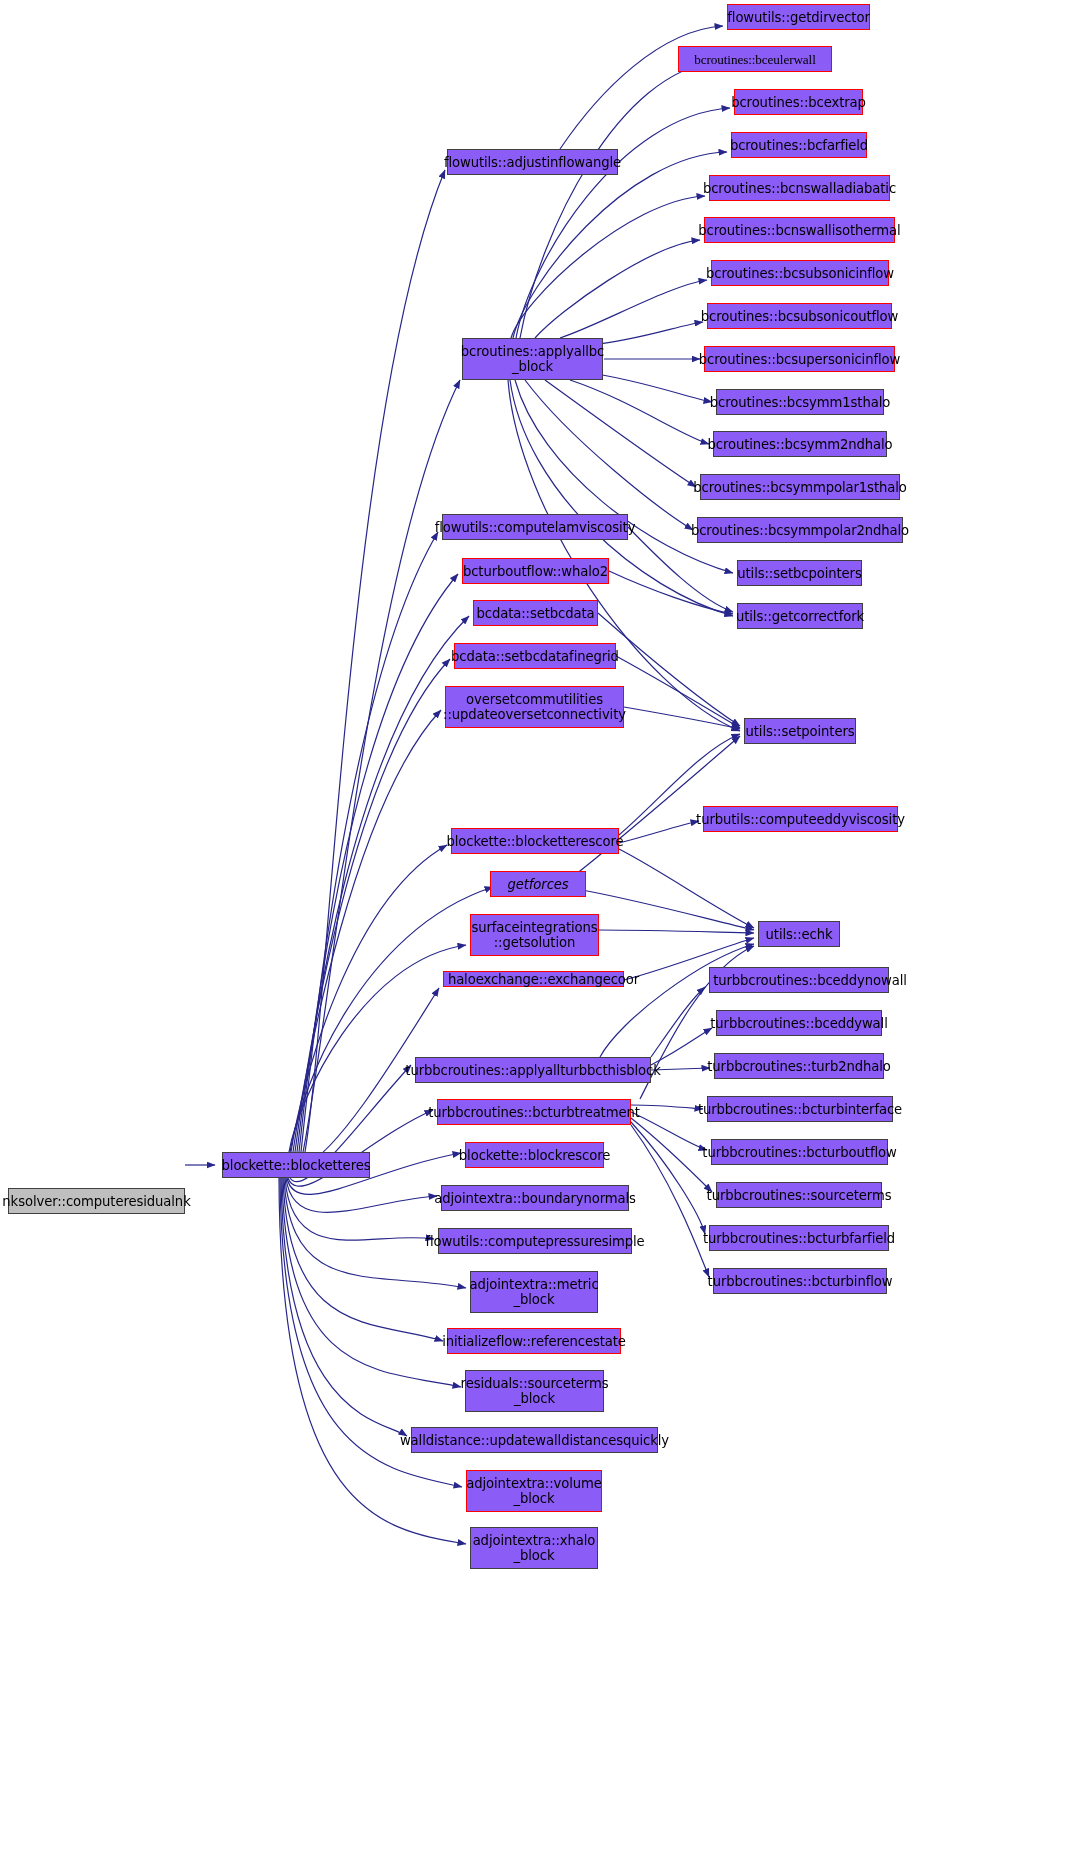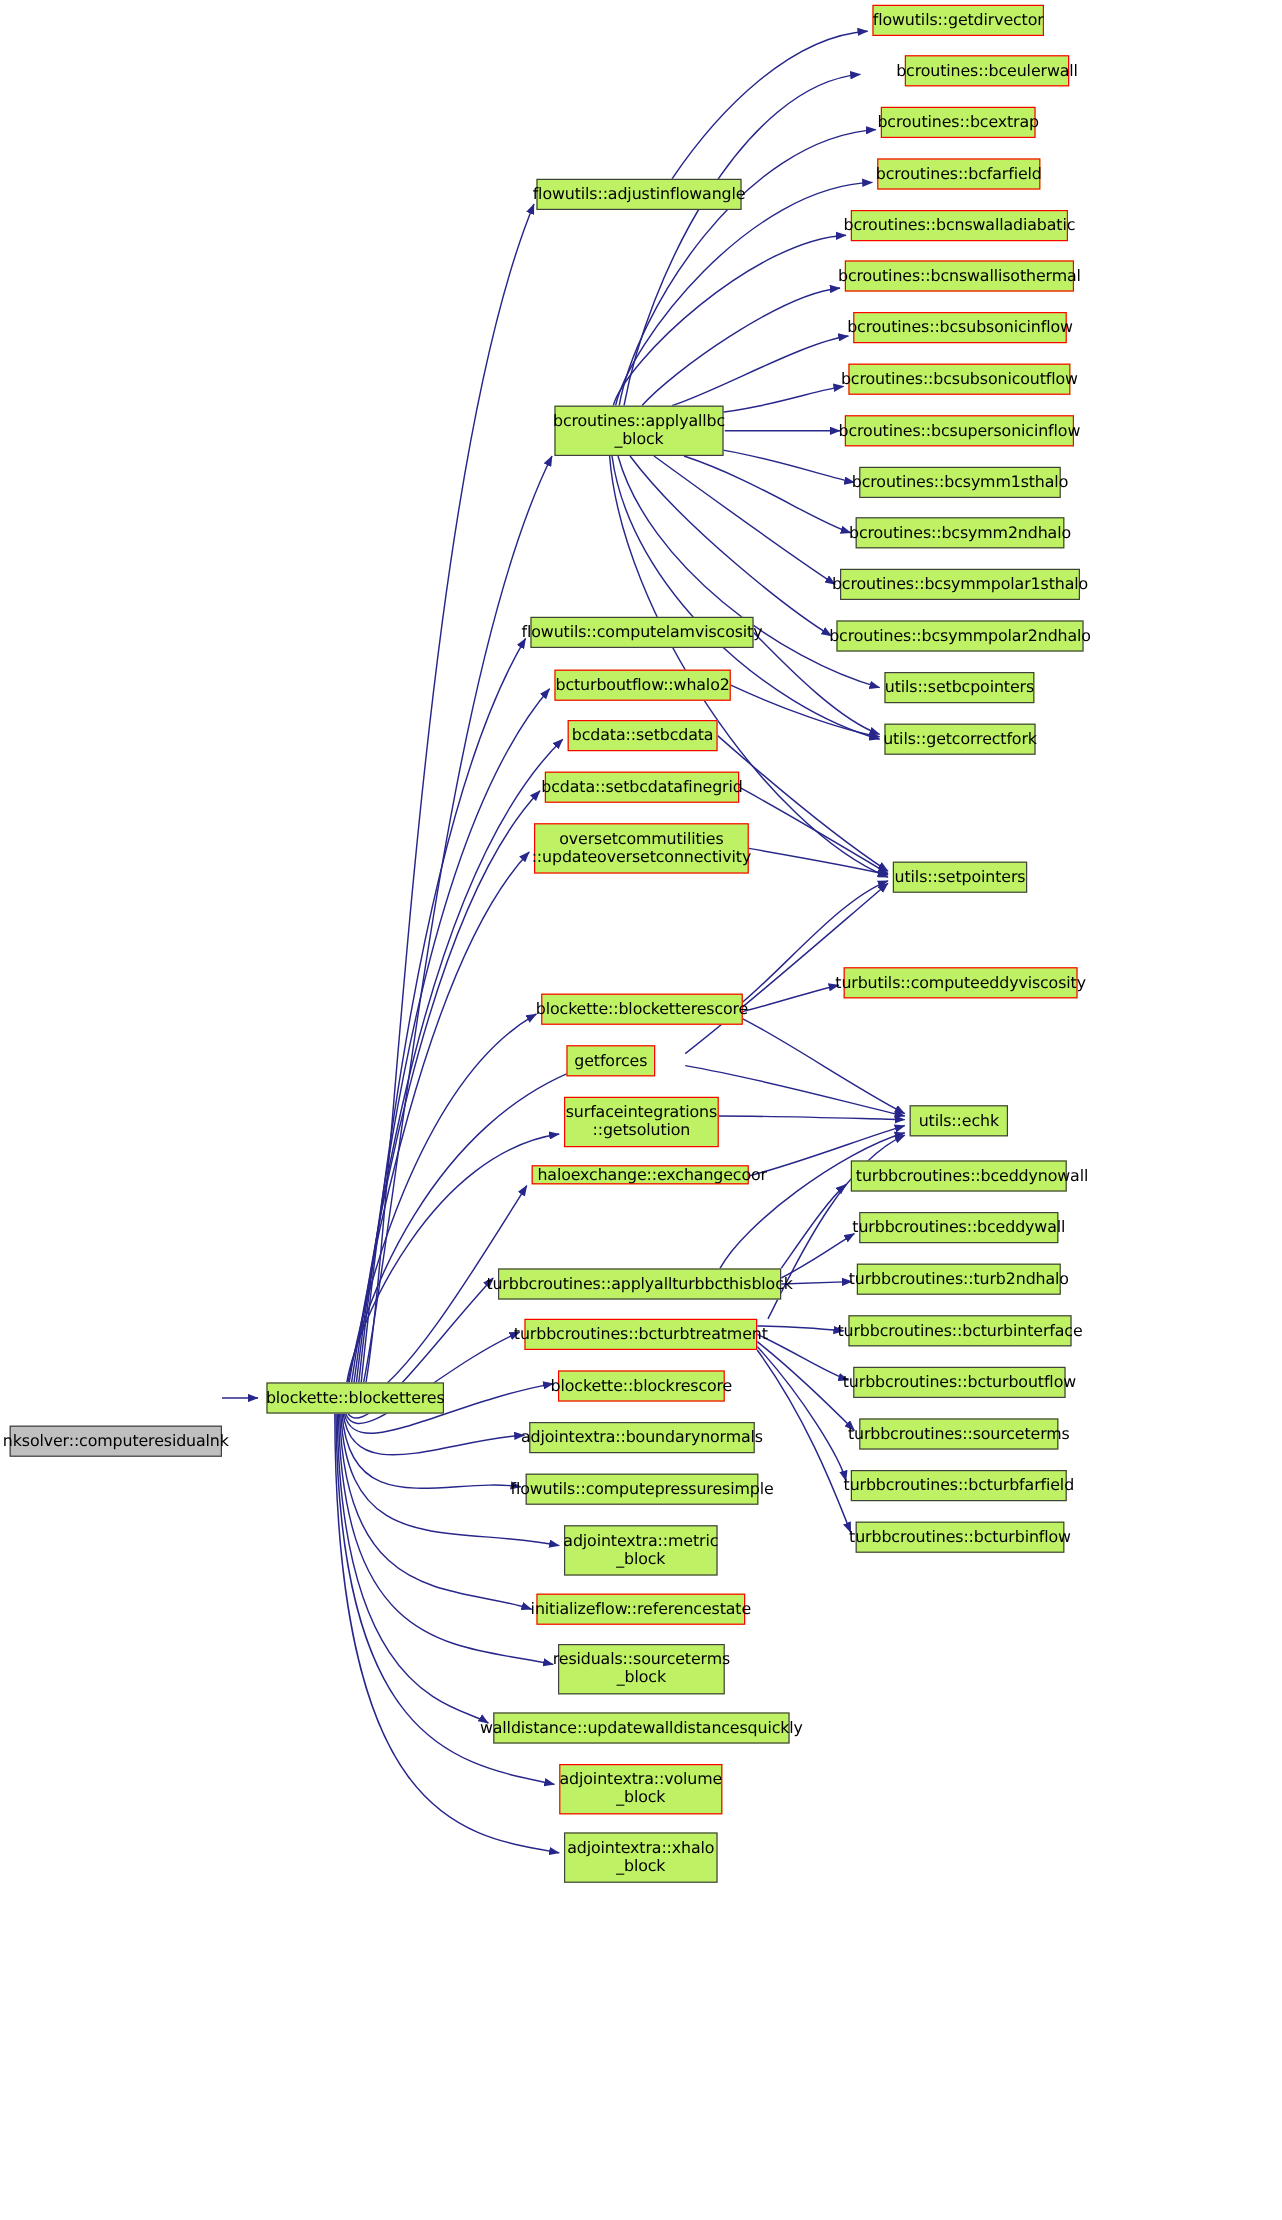--- a/index.html
+++ b/index.html
@@ -23,21 +23,21 @@
     height: 1850px;
     pointer-events: none;
   }
   .node {
     position: absolute;
     box-sizing: border-box;
     display: flex;
     align-items: center;
     justify-content: center;
     text-align: center;
-    background: #bef264;
+    background: #8b5cf6;
     border: 1px solid #404040;
     color: #000000;
     font-size: 13.2px;
     line-height: 15px;
     white-space: pre;
     letter-spacing: -0.1px;
     z-index: 5;
   }
   .node.red {
     border: 1px solid #ff0000;
@@ -129,41 +129,41 @@
       <div class="node" style="left: 447px; top: 149px; width: 171px; height: 26px;"><span>flowutils::adjustinflowangle</span></div>
       <div class="node" style="left: 462px; top: 338px; width: 141px; height: 42px;"><span>bcroutines::applyallbc
 _block</span></div>
       <div class="node" style="left: 442px; top: 514px; width: 186px; height: 26px;"><span>flowutils::computelamviscosity</span></div>
       <div class="node red" style="left: 462px; top: 558px; width: 147px; height: 26px;"><span>bcturboutflow::whalo2</span></div>
       <div class="node red" style="left: 473px; top: 600px; width: 125px; height: 26px;"><span>bcdata::setbcdata</span></div>
       <div class="node red" style="left: 454px; top: 643px; width: 162px; height: 26px;"><span>bcdata::setbcdatafinegrid</span></div>
       <div class="node red" style="left: 445px; top: 686px; width: 179px; height: 42px;"><span>oversetcommutilities
 ::updateoversetconnectivity</span></div>
       <div class="node red" style="left: 451px; top: 828px; width: 168px; height: 26px;"><span>blockette::blocketterescore</span></div>
-      <div class="node red" style="left: 472px; top: 871px; width: 74px; height: 26px;"><span>getforces</span></div>
+      <div class="node red" style="left: 490px; top: 871px; width: 96px; height: 26px; font-style: italic;"><span>getforces</span></div>
       <div class="node red" style="left: 470px; top: 914px; width: 129px; height: 42px;"><span>surfaceintegrations
 ::getsolution</span></div>
       <div class="node red" style="left: 443px; top: 971px; width: 181px; height: 16px; padding-left: 20px;"><span>haloexchange::exchangecoor</span></div>
       <div class="node" style="left: 415px; top: 1057px; width: 236px; height: 26px;"><span>turbbcroutines::applyallturbbcthisblock</span></div>
       <div class="node red" style="left: 437px; top: 1099px; width: 194px; height: 26px;"><span>turbbcroutines::bcturbtreatment</span></div>
       <div class="node red" style="left: 465px; top: 1142px; width: 139px; height: 26px;"><span>blockette::blockrescore</span></div>
       <div class="node" style="left: 441px; top: 1185px; width: 188px; height: 26px;"><span>adjointextra::boundarynormals</span></div>
       <div class="node" style="left: 438px; top: 1228px; width: 194px; height: 26px;"><span>flowutils::computepressuresimple</span></div>
       <div class="node" style="left: 470px; top: 1271px; width: 128px; height: 42px;"><span>adjointextra::metric
 _block</span></div>
       <div class="node red" style="left: 447px; top: 1328px; width: 174px; height: 26px;"><span>initializeflow::referencestate</span></div>
       <div class="node" style="left: 465px; top: 1370px; width: 139px; height: 42px;"><span>residuals::sourceterms
 _block</span></div>
       <div class="node" style="left: 411px; top: 1427px; width: 247px; height: 26px;"><span>walldistance::updatewalldistancesquickly</span></div>
       <div class="node red" style="left: 466px; top: 1470px; width: 136px; height: 42px;"><span>adjointextra::volume
 _block</span></div>
       <div class="node" style="left: 470px; top: 1527px; width: 128px; height: 42px;"><span>adjointextra::xhalo
 _block</span></div>
       <div class="node red" style="left: 727px; top: 4px; width: 143px; height: 26px;"><span>flowutils::getdirvector</span></div>
-      <div class="node red" style="left: 754px; top: 46px; width: 137px; height: 26px;"><span>bcroutines::bceulerwall</span></div>
+      <div class="node red" style="left: 678px; top: 46px; width: 154px; height: 26px; font-family: Liberation Serif, serif;"><span>bcroutines::bceulerwall</span></div>
       <div class="node red" style="left: 734px; top: 89px; width: 129px; height: 26px;"><span>bcroutines::bcextrap</span></div>
       <div class="node red" style="left: 731px; top: 132px; width: 136px; height: 26px;"><span>bcroutines::bcfarfield</span></div>
       <div class="node red" style="left: 709px; top: 175px; width: 181px; height: 26px;"><span>bcroutines::bcnswalladiabatic</span></div>
       <div class="node red" style="left: 704px; top: 217px; width: 191px; height: 26px;"><span>bcroutines::bcnswallisothermal</span></div>
       <div class="node red" style="left: 711px; top: 260px; width: 178px; height: 26px;"><span>bcroutines::bcsubsonicinflow</span></div>
       <div class="node red" style="left: 707px; top: 303px; width: 185px; height: 26px;"><span>bcroutines::bcsubsonicoutflow</span></div>
       <div class="node red" style="left: 704px; top: 346px; width: 191px; height: 26px;"><span>bcroutines::bcsupersonicinflow</span></div>
       <div class="node" style="left: 716px; top: 389px; width: 168px; height: 26px;"><span>bcroutines::bcsymm1sthalo</span></div>
       <div class="node" style="left: 713px; top: 431px; width: 174px; height: 26px;"><span>bcroutines::bcsymm2ndhalo</span></div>
       <div class="node" style="left: 700px; top: 474px; width: 200px; height: 26px;"><span>bcroutines::bcsymmpolar1sthalo</span></div>

